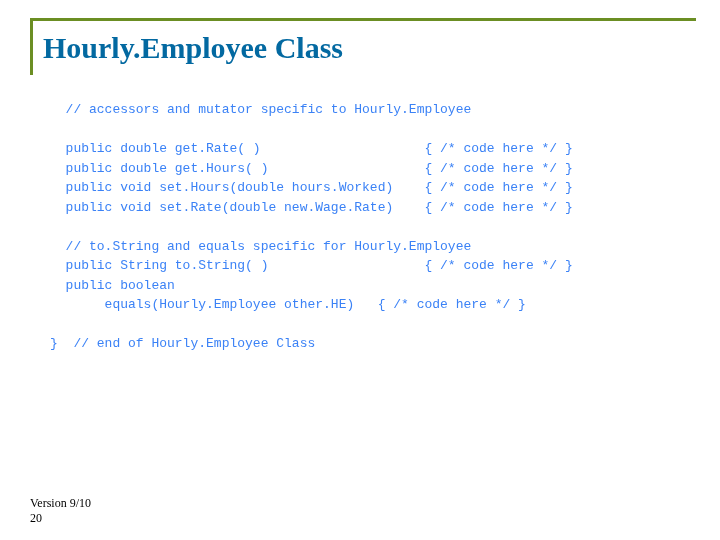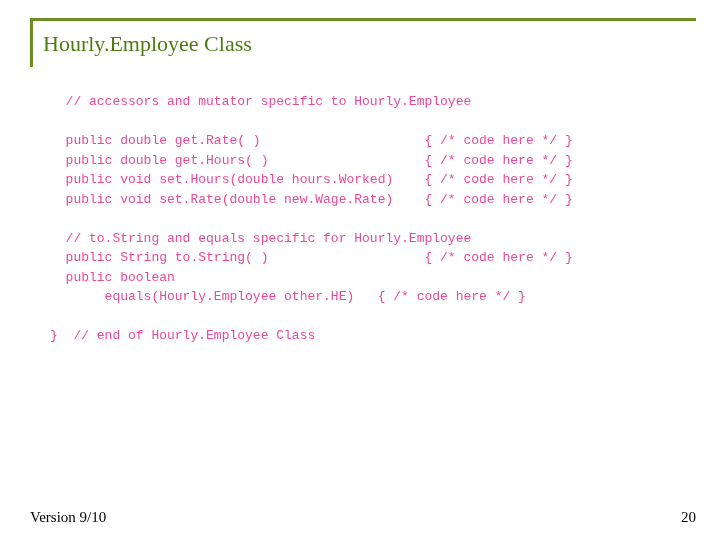--- a/index.html
+++ b/index.html
@@ -12,41 +12,42 @@
     padding: 18px 24px 18px 30px;
   }
   .title-wrap {
     border-left: 3px solid #6b8e23;
     border-top: 3px solid #6b8e23;
     padding: 10px 0 10px 10px;
     margin-bottom: 25px;
     width: 100%;
   }
   .title {
-    font-size: 22px;
-    color: #4d7c0f;
-    font-weight: normal;
+    font-size: 30px;
+    color: #0369a1;
+    font-weight: bold;
   }
   .code-block {
     font-family: "Courier New", monospace;
     font-size: 13px;
     line-height: 1.5;
     white-space: pre;
-    color: #ec4899;
+    color: #3b82f6;
     margin-left: 20px;
   }
   .footer {
     position: absolute;
     bottom: 14px;
     left: 30px;
     right: 24px;
-    font-size: 15px;
+    font-size: 12px;
     color: #000;
     display: flex;
     justify-content: space-between;
+    flex-direction: column;
   }
   .footer .version { font-family: "Times New Roman", serif; }
   .footer .page { font-family: "Times New Roman", serif; }
 </style>
 </head>
 <body>
 
 <div class="title-wrap">
   <h1 class="title">Hourly.Employee Class</h1>
 </div>

